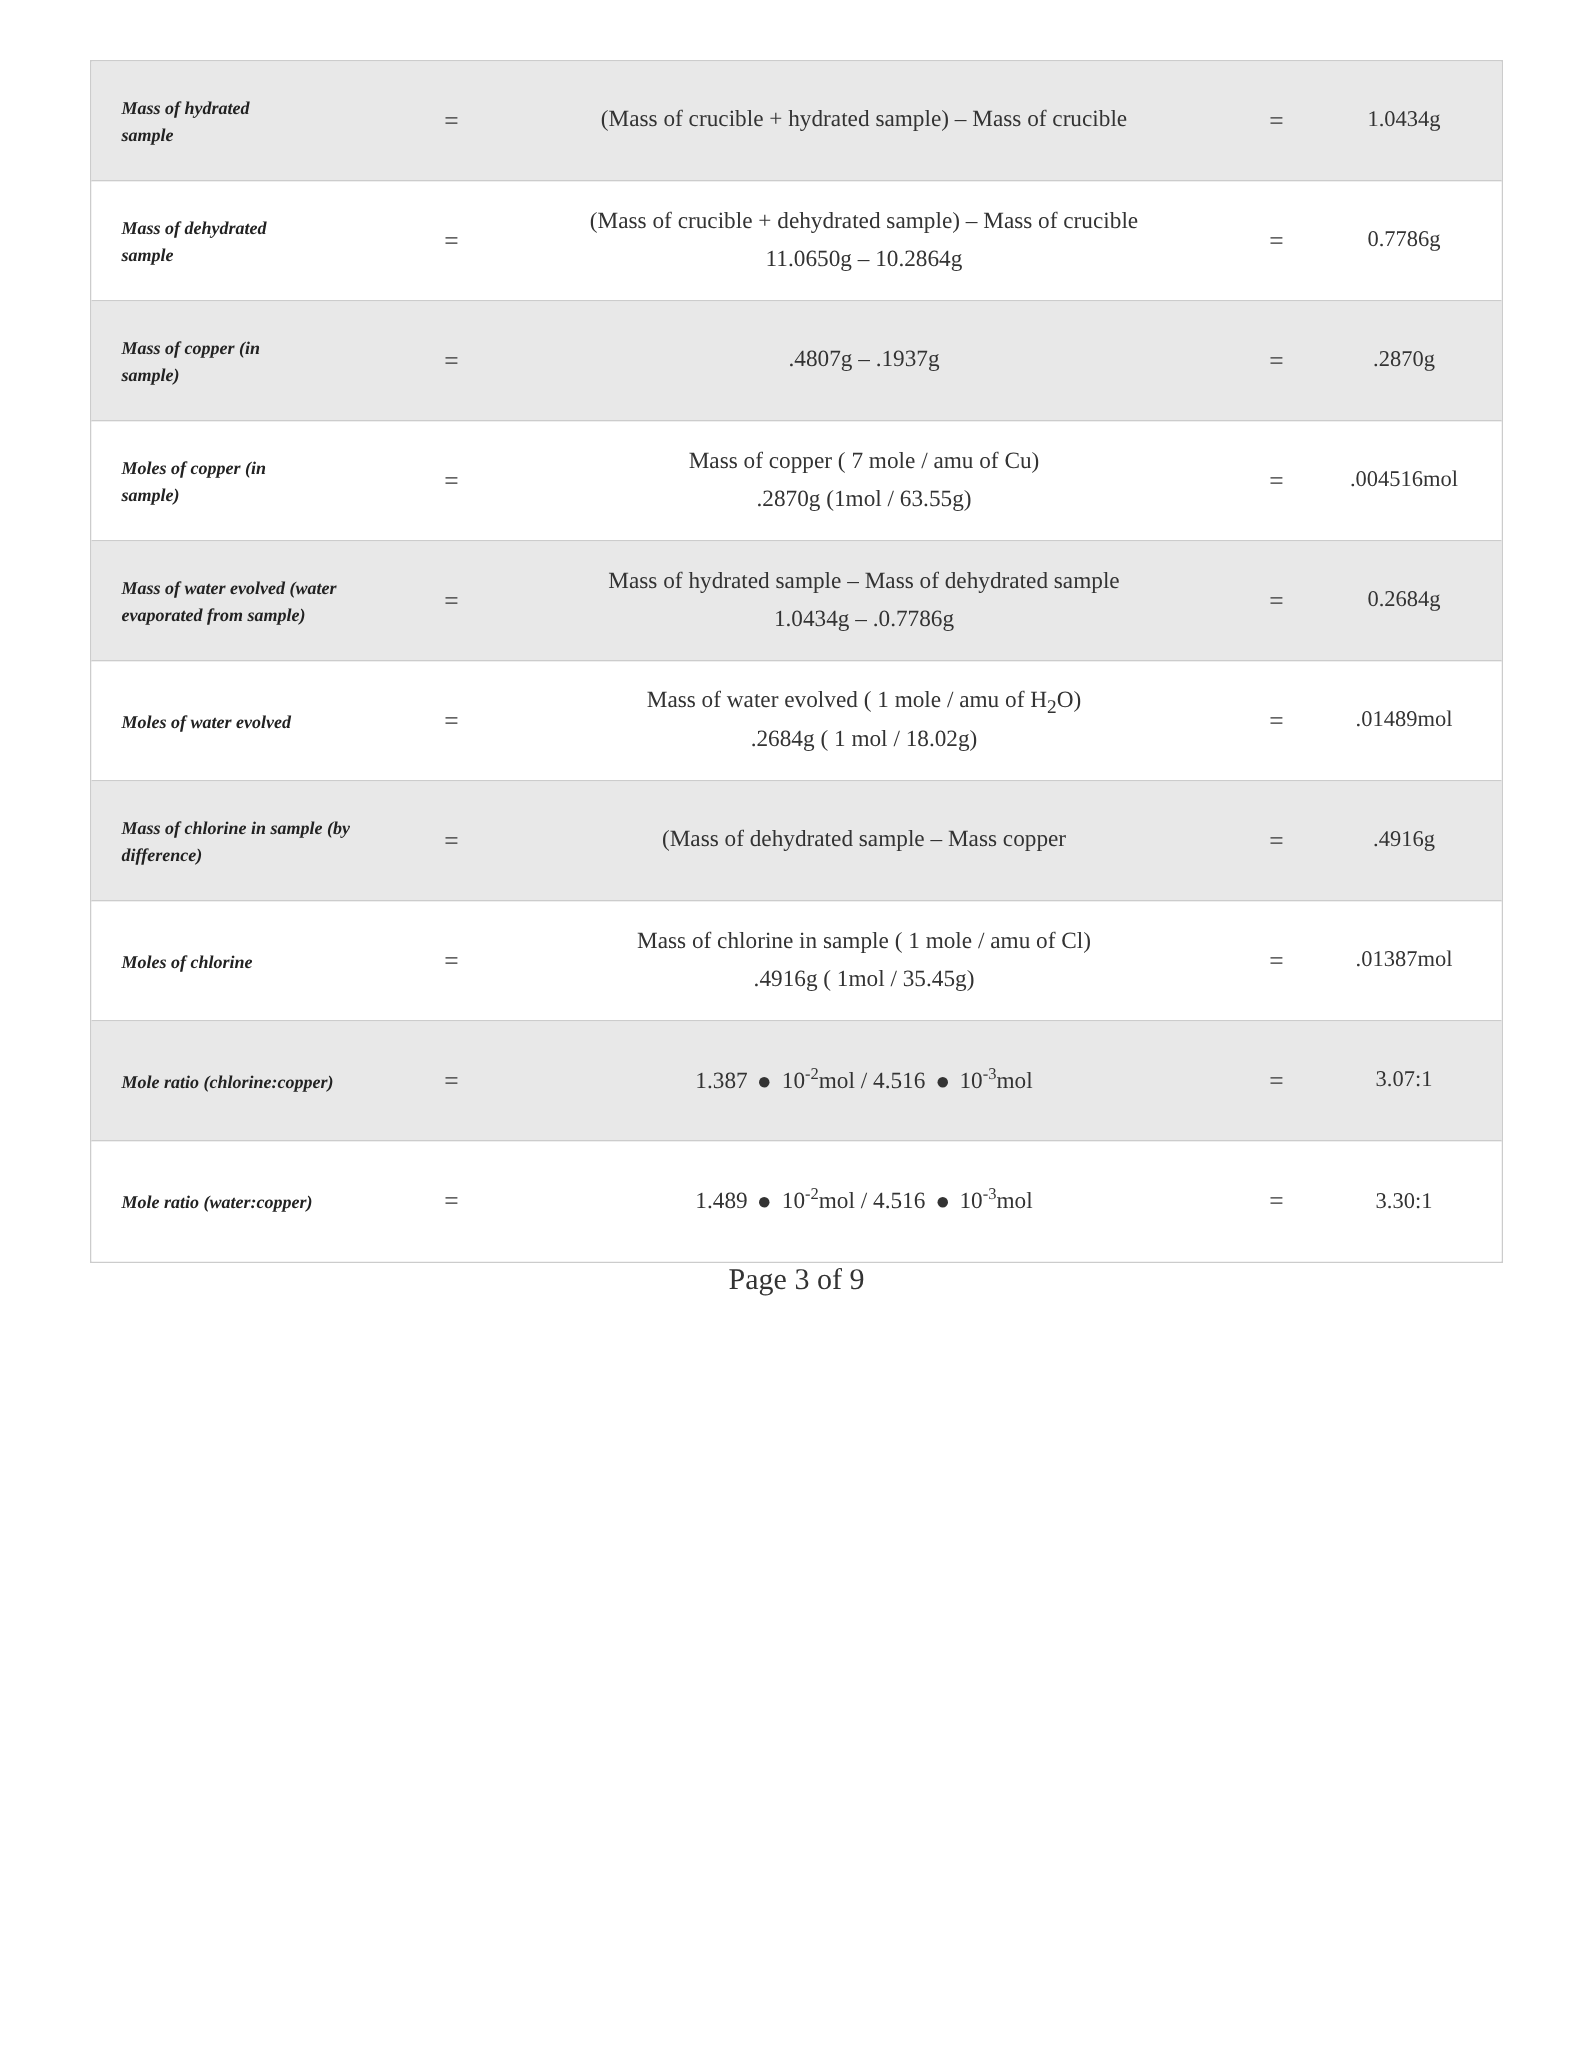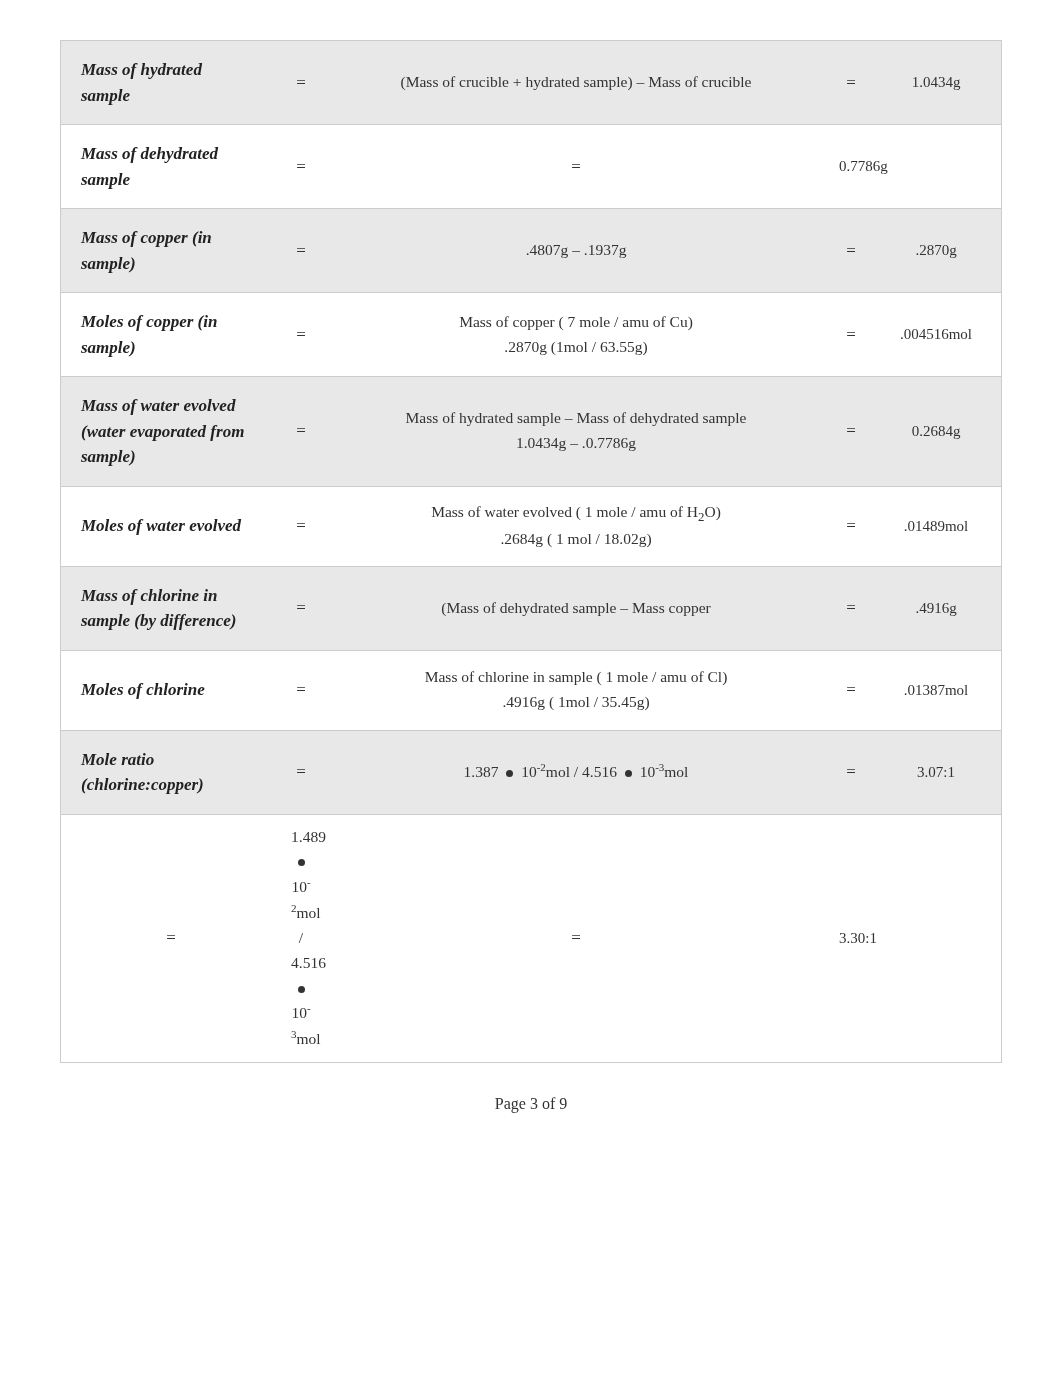--- a/index.html
+++ b/index.html
@@ -34,21 +34,21 @@
     .row.white {
       background: #fff;
     }
     .cell {
       padding: 12px 8px;
     }
     .cell-label {
       padding: 16px 16px 16px 20px;
       font-style: italic;
       font-weight: bold;
-      font-size: 17px;
+      font-size: 12px;
       line-height: 1.5;
       color: #222;
     }
     .cell-eq {
       text-align: center;
       font-size: 17px;
       color: #333;
       padding: 8px 4px;
     }
     .cell-formula {
@@ -58,22 +58,21 @@
       color: #333;
       line-height: 1.6;
     }
     .cell-result {
       text-align: center;
       font-size: 15px;
       color: #333;
       padding: 8px 8px;
     }
     .page-footer {
-      margin-top: 32px;
-      font-size: 16px;
+      font-size: 20px;
       color: #333;
       font-family: Georgia, serif;
     }
     sup {
       font-size: 11px;
     }
     .bullet {
       display: inline-block;
       width: 7px;
       height: 7px;
@@ -93,20 +92,24 @@
       <div class="cell cell-eq">=</div>
       <div class="cell cell-formula">
         <div>(Mass of crucible + hydrated sample) – Mass of crucible</div>
       </div>
       <div class="cell cell-eq">=</div>
       <div class="cell cell-result">1.0434g</div>
     </div>
     <div class="row white">
       <div class="cell cell-label"><span>Mass of dehydrated</span><br><span>sample</span></div>
       <div class="cell cell-eq">=</div>
+      <div class="cell cell-formula">
+        <div>(Mass of crucible + dehydrated sample) – Mass of crucible</div>
+        <div>11.0650g – 10.2864g</div>
+      </div>
       <div class="cell cell-eq">=</div>
       <div class="cell cell-result">0.7786g</div>
     </div>
     <div class="row shaded">
       <div class="cell cell-label"><span>Mass of copper (in</span><br><span>sample)</span></div>
       <div class="cell cell-eq">=</div>
       <div class="cell cell-formula">
         <div>.4807g – .1937g</div>
       </div>
       <div class="cell cell-eq">=</div>
@@ -164,20 +167,21 @@
     <div class="row shaded">
       <div class="cell cell-label"><span>Mole ratio (chlorine:copper)</span></div>
       <div class="cell cell-eq">=</div>
       <div class="cell cell-formula">
         <div>1.387 <span class="bullet"></span> 10<sup>-2</sup>mol / 4.516 <span class="bullet"></span> 10<sup>-3</sup>mol</div>
       </div>
       <div class="cell cell-eq">=</div>
       <div class="cell cell-result">3.07:1</div>
     </div>
     <div class="row white">
+      <div class="cell cell-label"><span>Mole ratio (water:copper)</span></div>
       <div class="cell cell-eq">=</div>
       <div class="cell cell-formula">
         <div>1.489 <span class="bullet"></span> 10<sup>-2</sup>mol / 4.516 <span class="bullet"></span> 10<sup>-3</sup>mol</div>
       </div>
       <div class="cell cell-eq">=</div>
       <div class="cell cell-result">3.30:1</div>
     </div>
   </div>
 
 <div class="page-footer">

